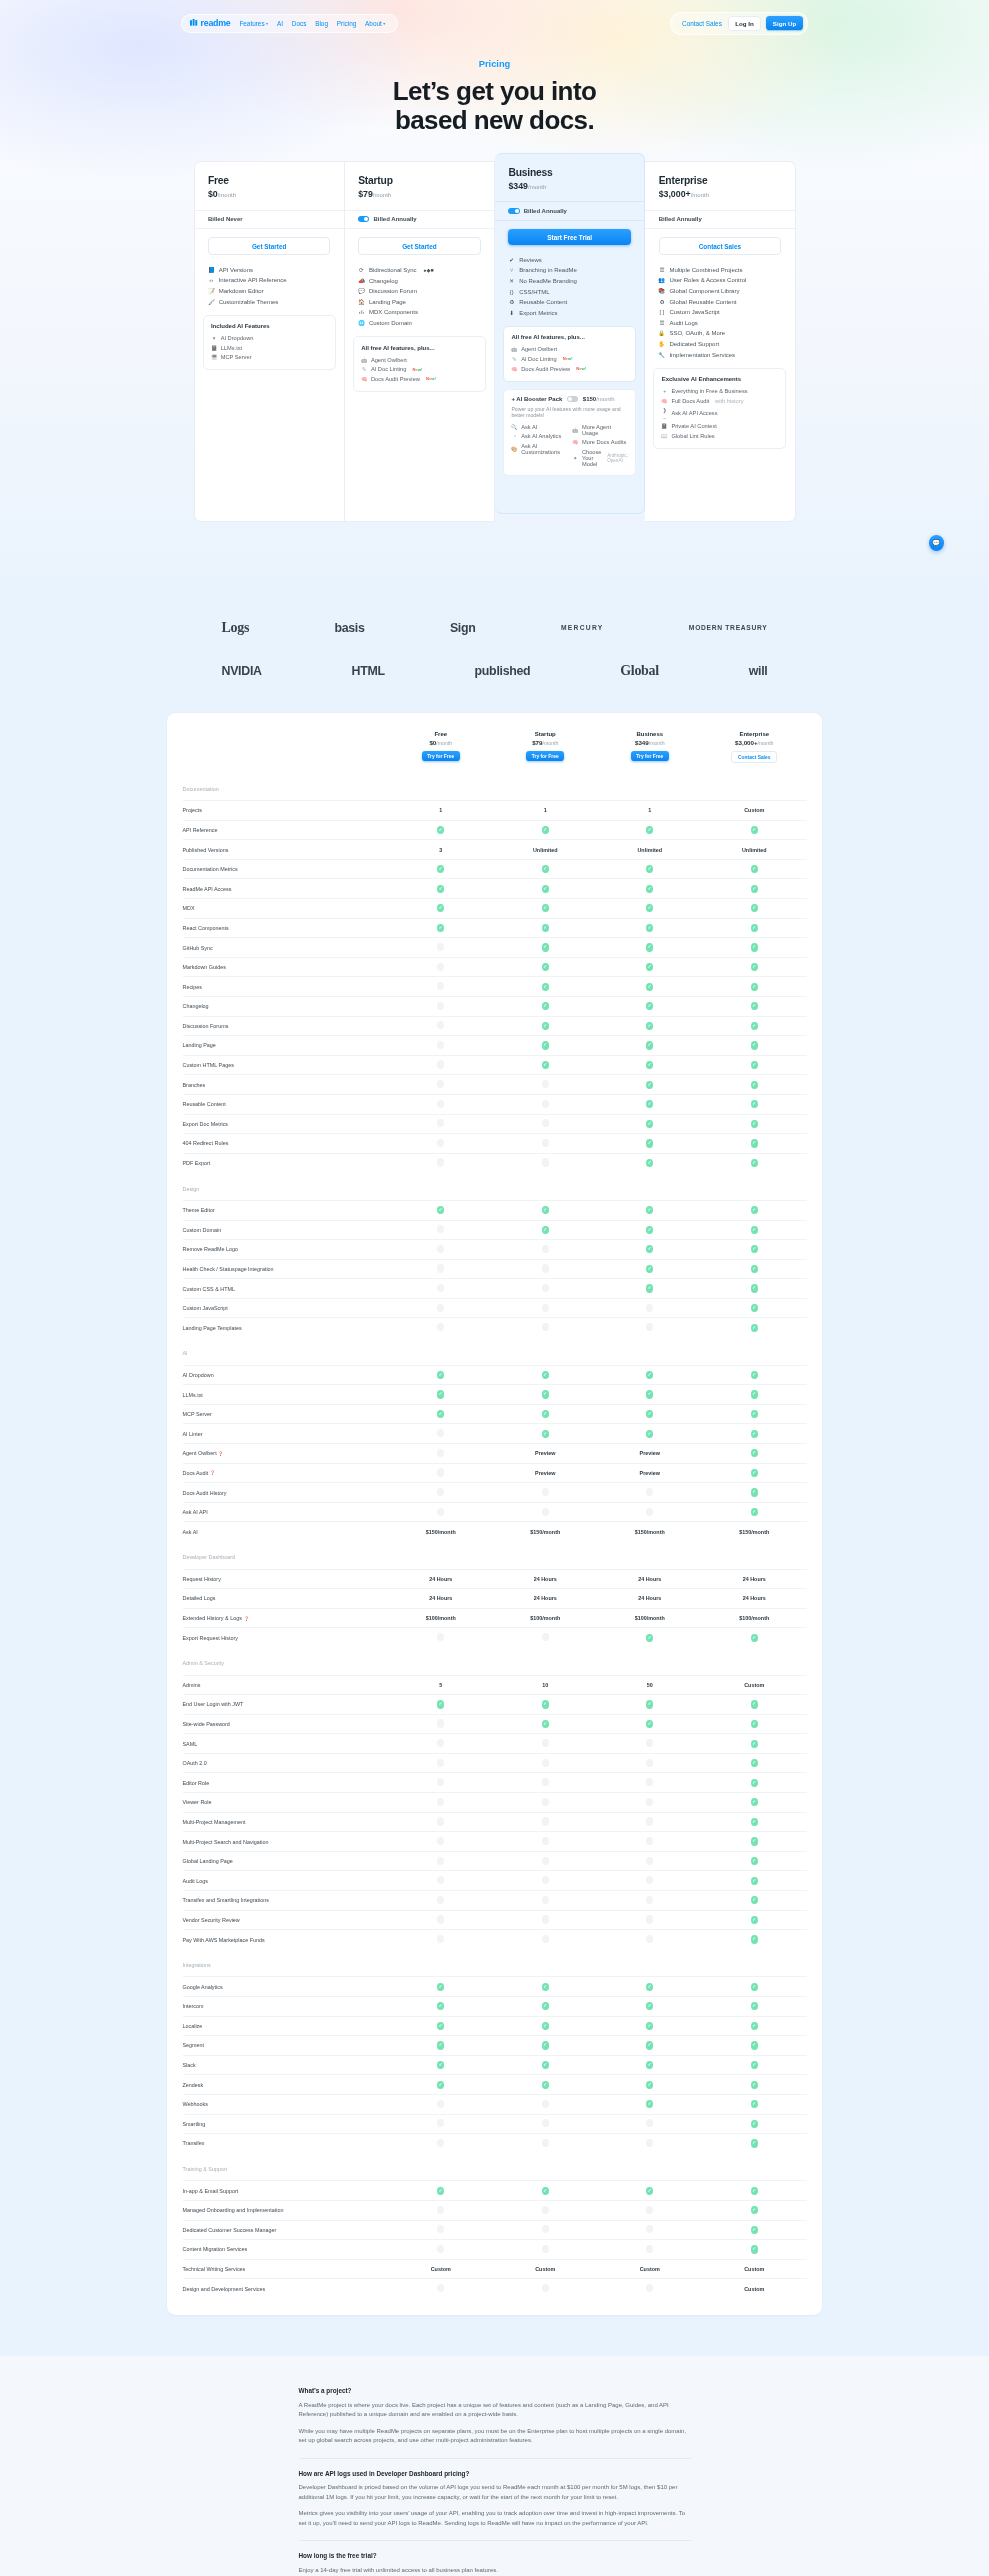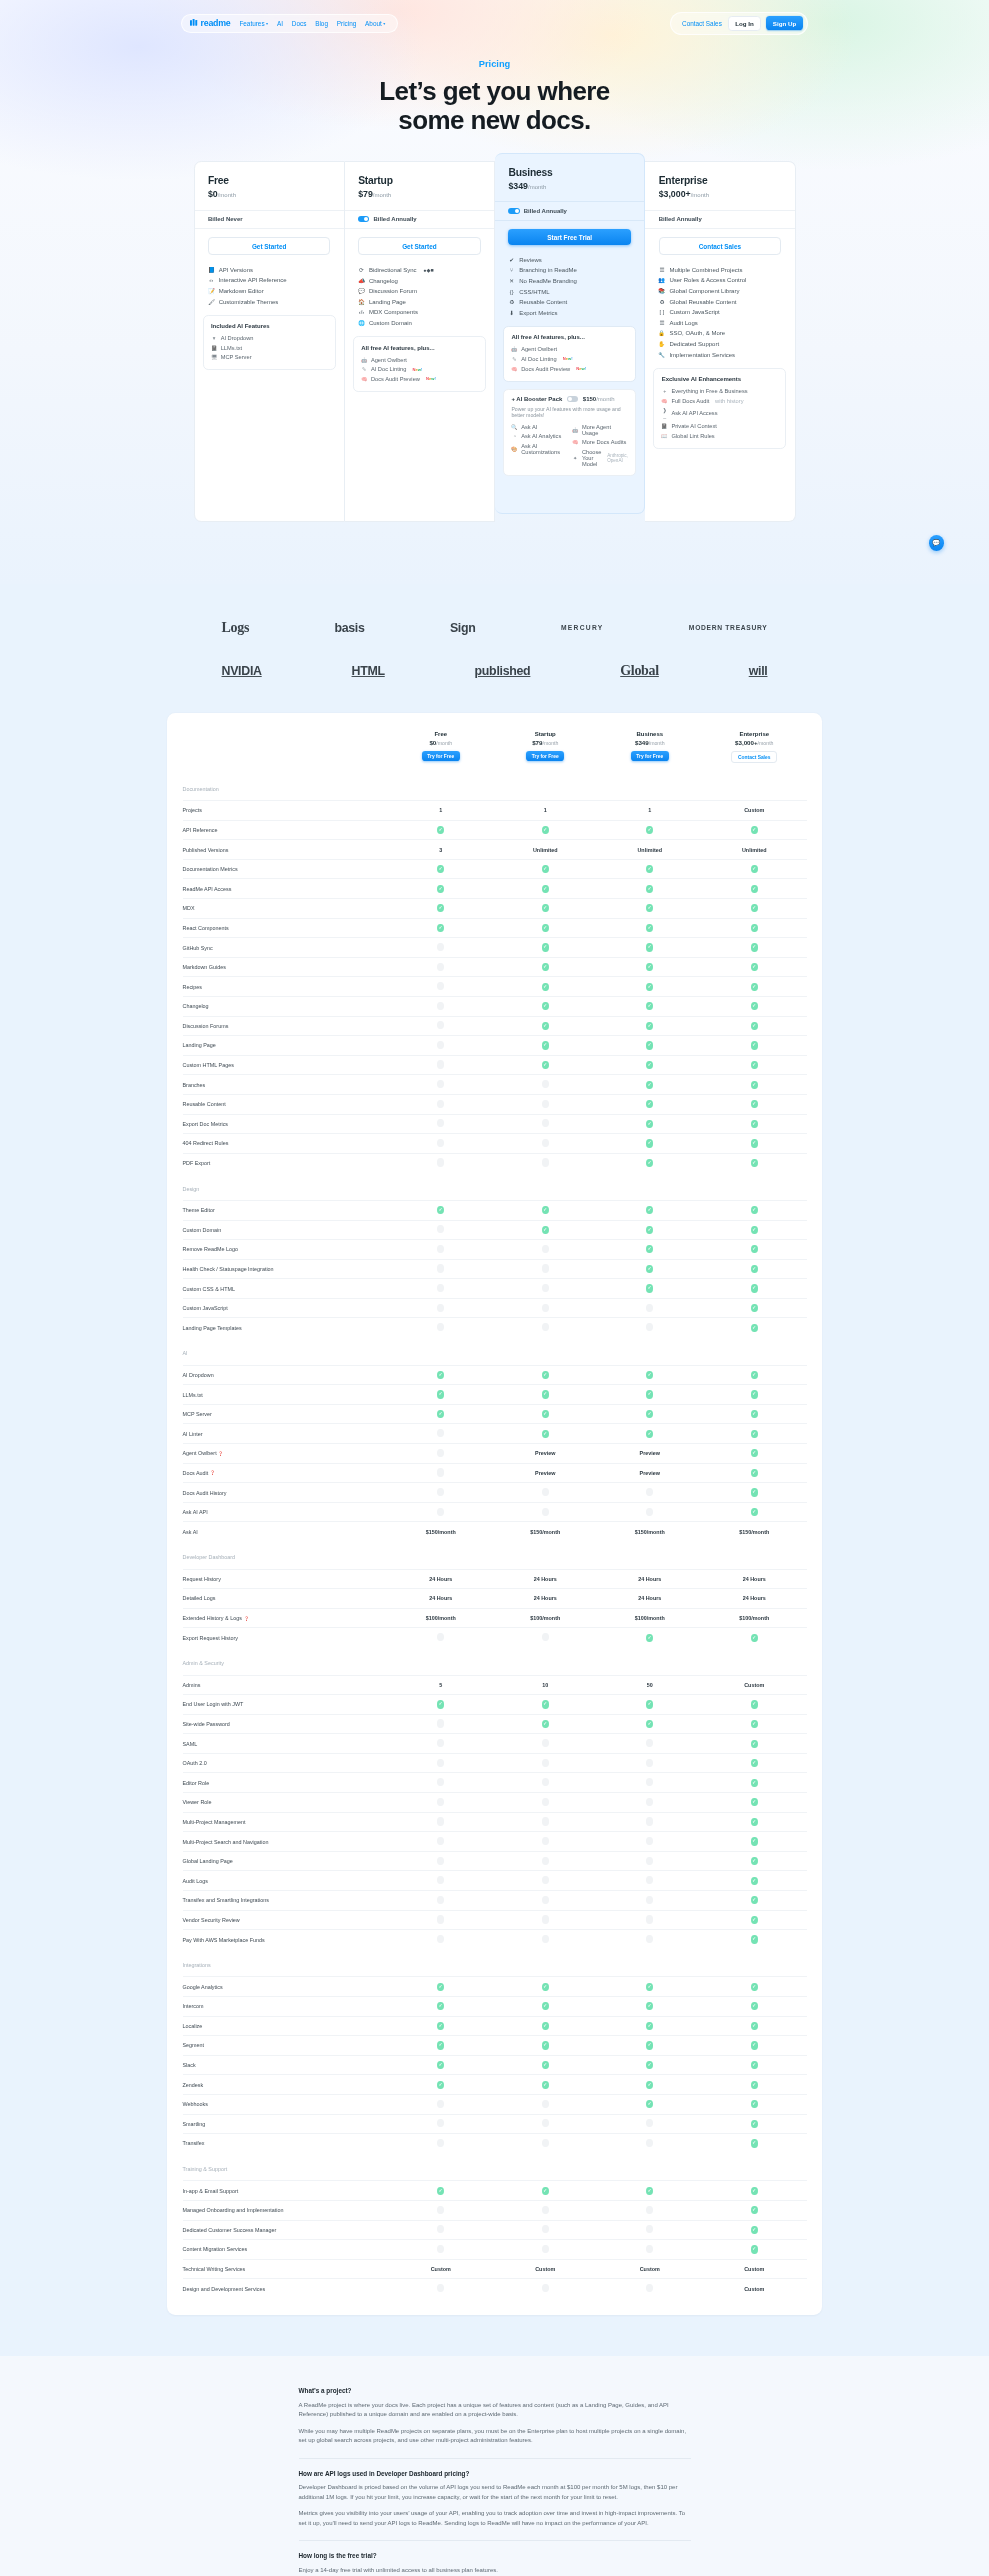--- a/index.html
+++ b/index.html
@@ -181,21 +181,21 @@
     display: flex; align-items: center; justify-content: center;
     color: #fff; font-size: 6.7px; cursor: pointer; z-index: 30;
   }
 
   
   .logo-wall { background: #e9f3fd; padding: 36px 0 34px; }
   .logo-row {
     width: 546px; margin: 0 auto;
     display: flex; justify-content: space-between; align-items: center;
   }
-  .logo-row + .logo-row { margin-top: 27px; text-decoration: underline; }
+  .logo-row + .logo-row { margin-top: 27px; }
   .brand {
     color: #2b343b; font-weight: 800; font-size: 12.4px;
     letter-spacing: -0.3px; display: flex; align-items: center; gap: 3.1px;
     opacity: .92;
   }
   .brand.serif { font-family: "Liberation Serif", serif; font-size: 14px; }
   .brand.small { font-size: 6.7px; letter-spacing: 1.3px; font-weight: 700; }
   .brand.stack { flex-direction: column; gap: 1px; font-size: 6.7px; letter-spacing: 0.7px; line-height: 1.15; text-align:center;}
 
   
@@ -285,22 +285,22 @@
       </div>
       <div class="nav-right">
         <div class="btn-ghost">Contact Sales</div>
         <div class="btn-white">Log In</div>
         <div class="btn-blue">Sign Up</div>
       </div>
     </nav>
 
     <div class="eyebrow">Pricing</div>
     <h1 class="hero-title">
-      <span>Let’s get you where</span><br>
-      <span>some new docs.</span>
+      <span>Let’s get you into</span><br>
+      <span>based new docs.</span>
     </h1>
 
     <div class="cards-wrap" id="cards">
         <div class="card">
           <div class="card-head">
          <div class="plan-name">Free</div>
          <div class="plan-price"><span>$0</span><span class="per">/month</span></div>
        </div>
        <div class="billing-row">
 

